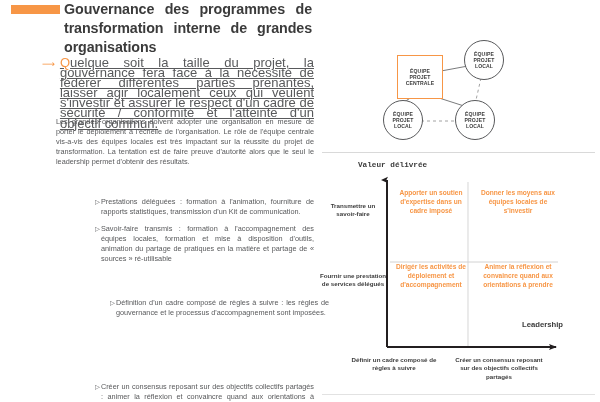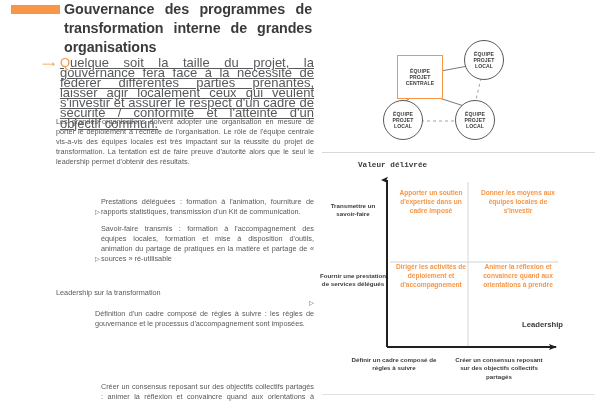--- a/index.html
+++ b/index.html
@@ -87,34 +87,33 @@
   #head-valeur { left: 56px; top: 187px; }
   #head-leadership { left: 56px; top: 288px; }
 
   .bullet {
     position: absolute;
     display: flex;
     gap: 1px;
     font-size: 7.3px;
     line-height: 10.1px;
     color: #58595b;
-    align-items: flex-end;
   }
   .bullet .bmark {
     flex: 0 0 auto;
     font-size: 6.4px;
     line-height: 10.1px;
   }
   .bullet .btext {
     text-align: justify;
   }
 
   #b1 { left: 95px; top: 197px; width: 219px; }
   #b2 { left: 95px; top: 224px; width: 219px; }
-  #b3 { left: 95px; top: 298px; width: 219px; flex-direction: column; }
+  #b3 { left: 110px; top: 298px; width: 219px; }
   #b4 { left: 95px; top: 338px; width: 219px; margin-top: 44px; }
 
   
   #right-col {
     position: absolute;
     left: 318px; top: 0;
     width: 282px; height: 402px;
   }
 
   #org-title {
@@ -265,21 +264,20 @@
   <div class="bullet" id="b1">
     <span class="bmark">▷</span>
     <span class="btext">Prestations déléguées : formation à l'animation, fourniture de rapports statistiques, transmission d'un Kit de communication.</span>
   </div>
 
   <div class="bullet" id="b2">
     <span class="bmark">▷</span>
     <span class="btext">Savoir-faire transmis : formation à l'accompagnement des équipes locales, formation et mise à disposition d'outils, animation du partage de pratiques en la matière et partage de « sources » ré-utilisable</span>
   </div>
 
-  <div class="sec-head" id="head-leadership">Leadership sur la transformation</div>
 
   <div class="bullet" id="b3">
     <span class="bmark">▷</span>
     <span class="btext">Définition d'un cadre composé de règles à suivre : les règles de gouvernance et le processus d'accompagnement sont imposées.</span>
   </div>
 
   <div class="bullet" id="b4">
     <span class="bmark">▷</span>
     <span class="btext">Créer un consensus reposant sur des objectifs collectifs partagés : animer la réflexion et convaincre quand aux orientations à prendre,animer le partage de pratique et convaincre d'agir</span>
   </div>

